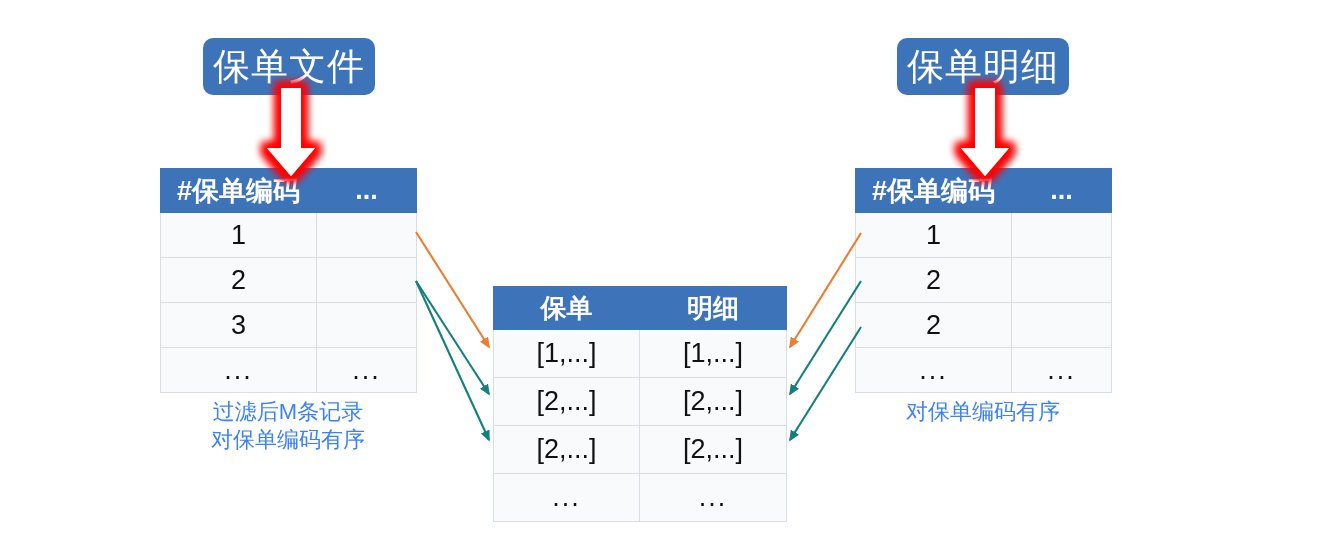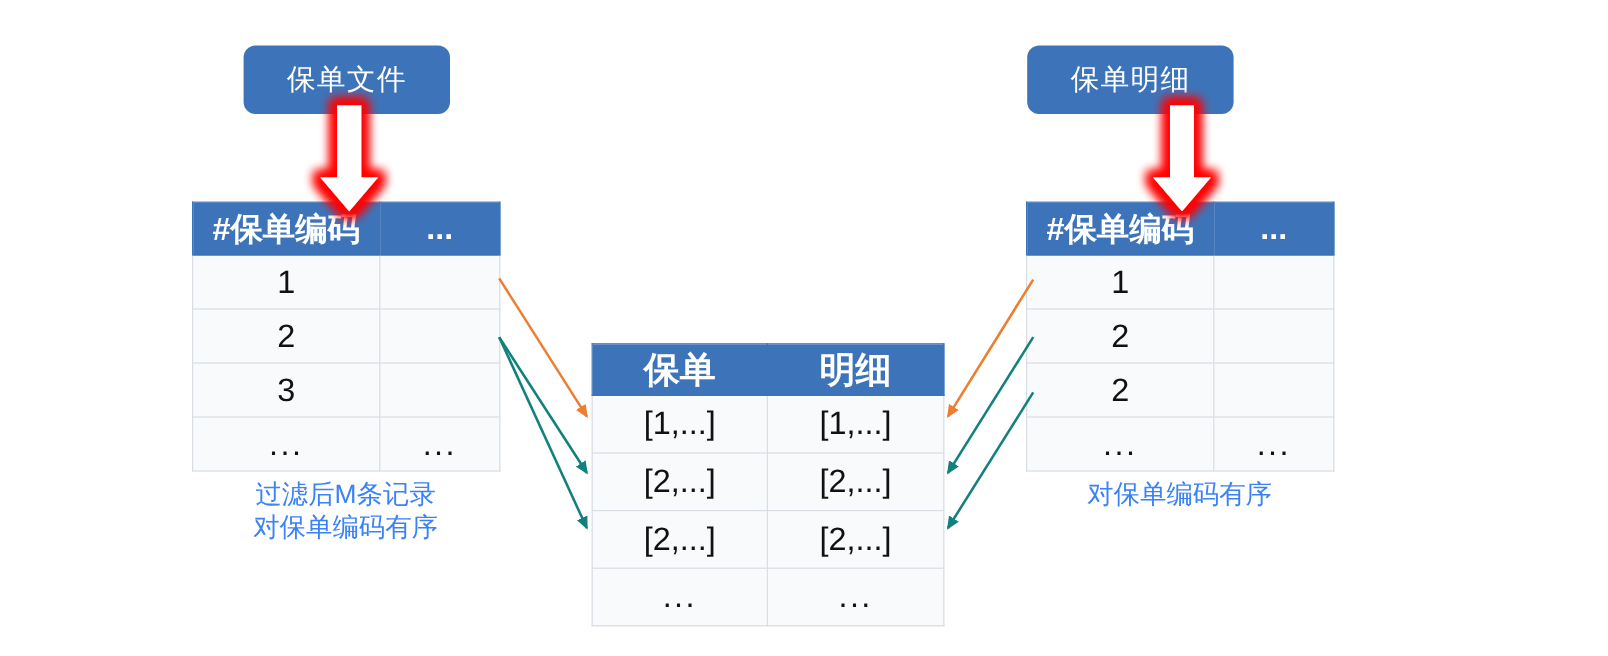--- a/index.html
+++ b/index.html
@@ -20,21 +20,21 @@
 
   
   .pill {
     position: absolute;
     background: #3D73B8;
     color: #ffffff;
     border-radius: 10px;
     display: flex;
     align-items: center;
     justify-content: center;
-    font-size: 24px;
+    font-size: 37px;
     letter-spacing: 1px;
     line-height: 1;
     white-space: nowrap;
   }
 
   
   .tbl {
     position: absolute;
     border-collapse: collapse;
     background: #F8FAFC;
@@ -56,21 +56,21 @@
     background: #F8FAFC;
     color: #111111;
     font-weight: normal;
   }
 
   
   .side-tbl thead th { font-size: 27px; height: 43px; }
   .side-tbl tbody td { font-size: 27px; height: 44px; }
 
   
-  .mid-tbl thead th { font-size: 30px; height: 42px; }
+  .mid-tbl thead th { font-size: 26px; height: 42px; }
   .mid-tbl tbody td { font-size: 27px; height: 47px; }
 
   .dots { font-size: 27px; letter-spacing: 2px; }
 
   
   .caption {
     position: absolute;
     color: #3b82f6;
     font-size: 22px;
     line-height: 1.28;
@@ -126,21 +126,21 @@
         <td class="dots">...</td>
       </tr>
     </tbody>
   </table>
 
   <div class="caption" style="left:160px; top:398px; width:256px;">
     <div>过滤后M条记录</div>
     <div>对保单编码有序</div>
   </div>
 
-  <div class="pill" style="left:856px; top:38px; width:172px; height:57px;">
+  <div class="pill" style="left:897px; top:38px; width:172px; height:57px;">
     <span>保单明细</span>
   </div>
 
   <table class="tbl side-tbl" style="left:855px; top:168px; width:256px;">
     <colgroup>
         <col style="width:156px">
         <col style="width:100px">
       </colgroup>
     <thead>
       <tr>

